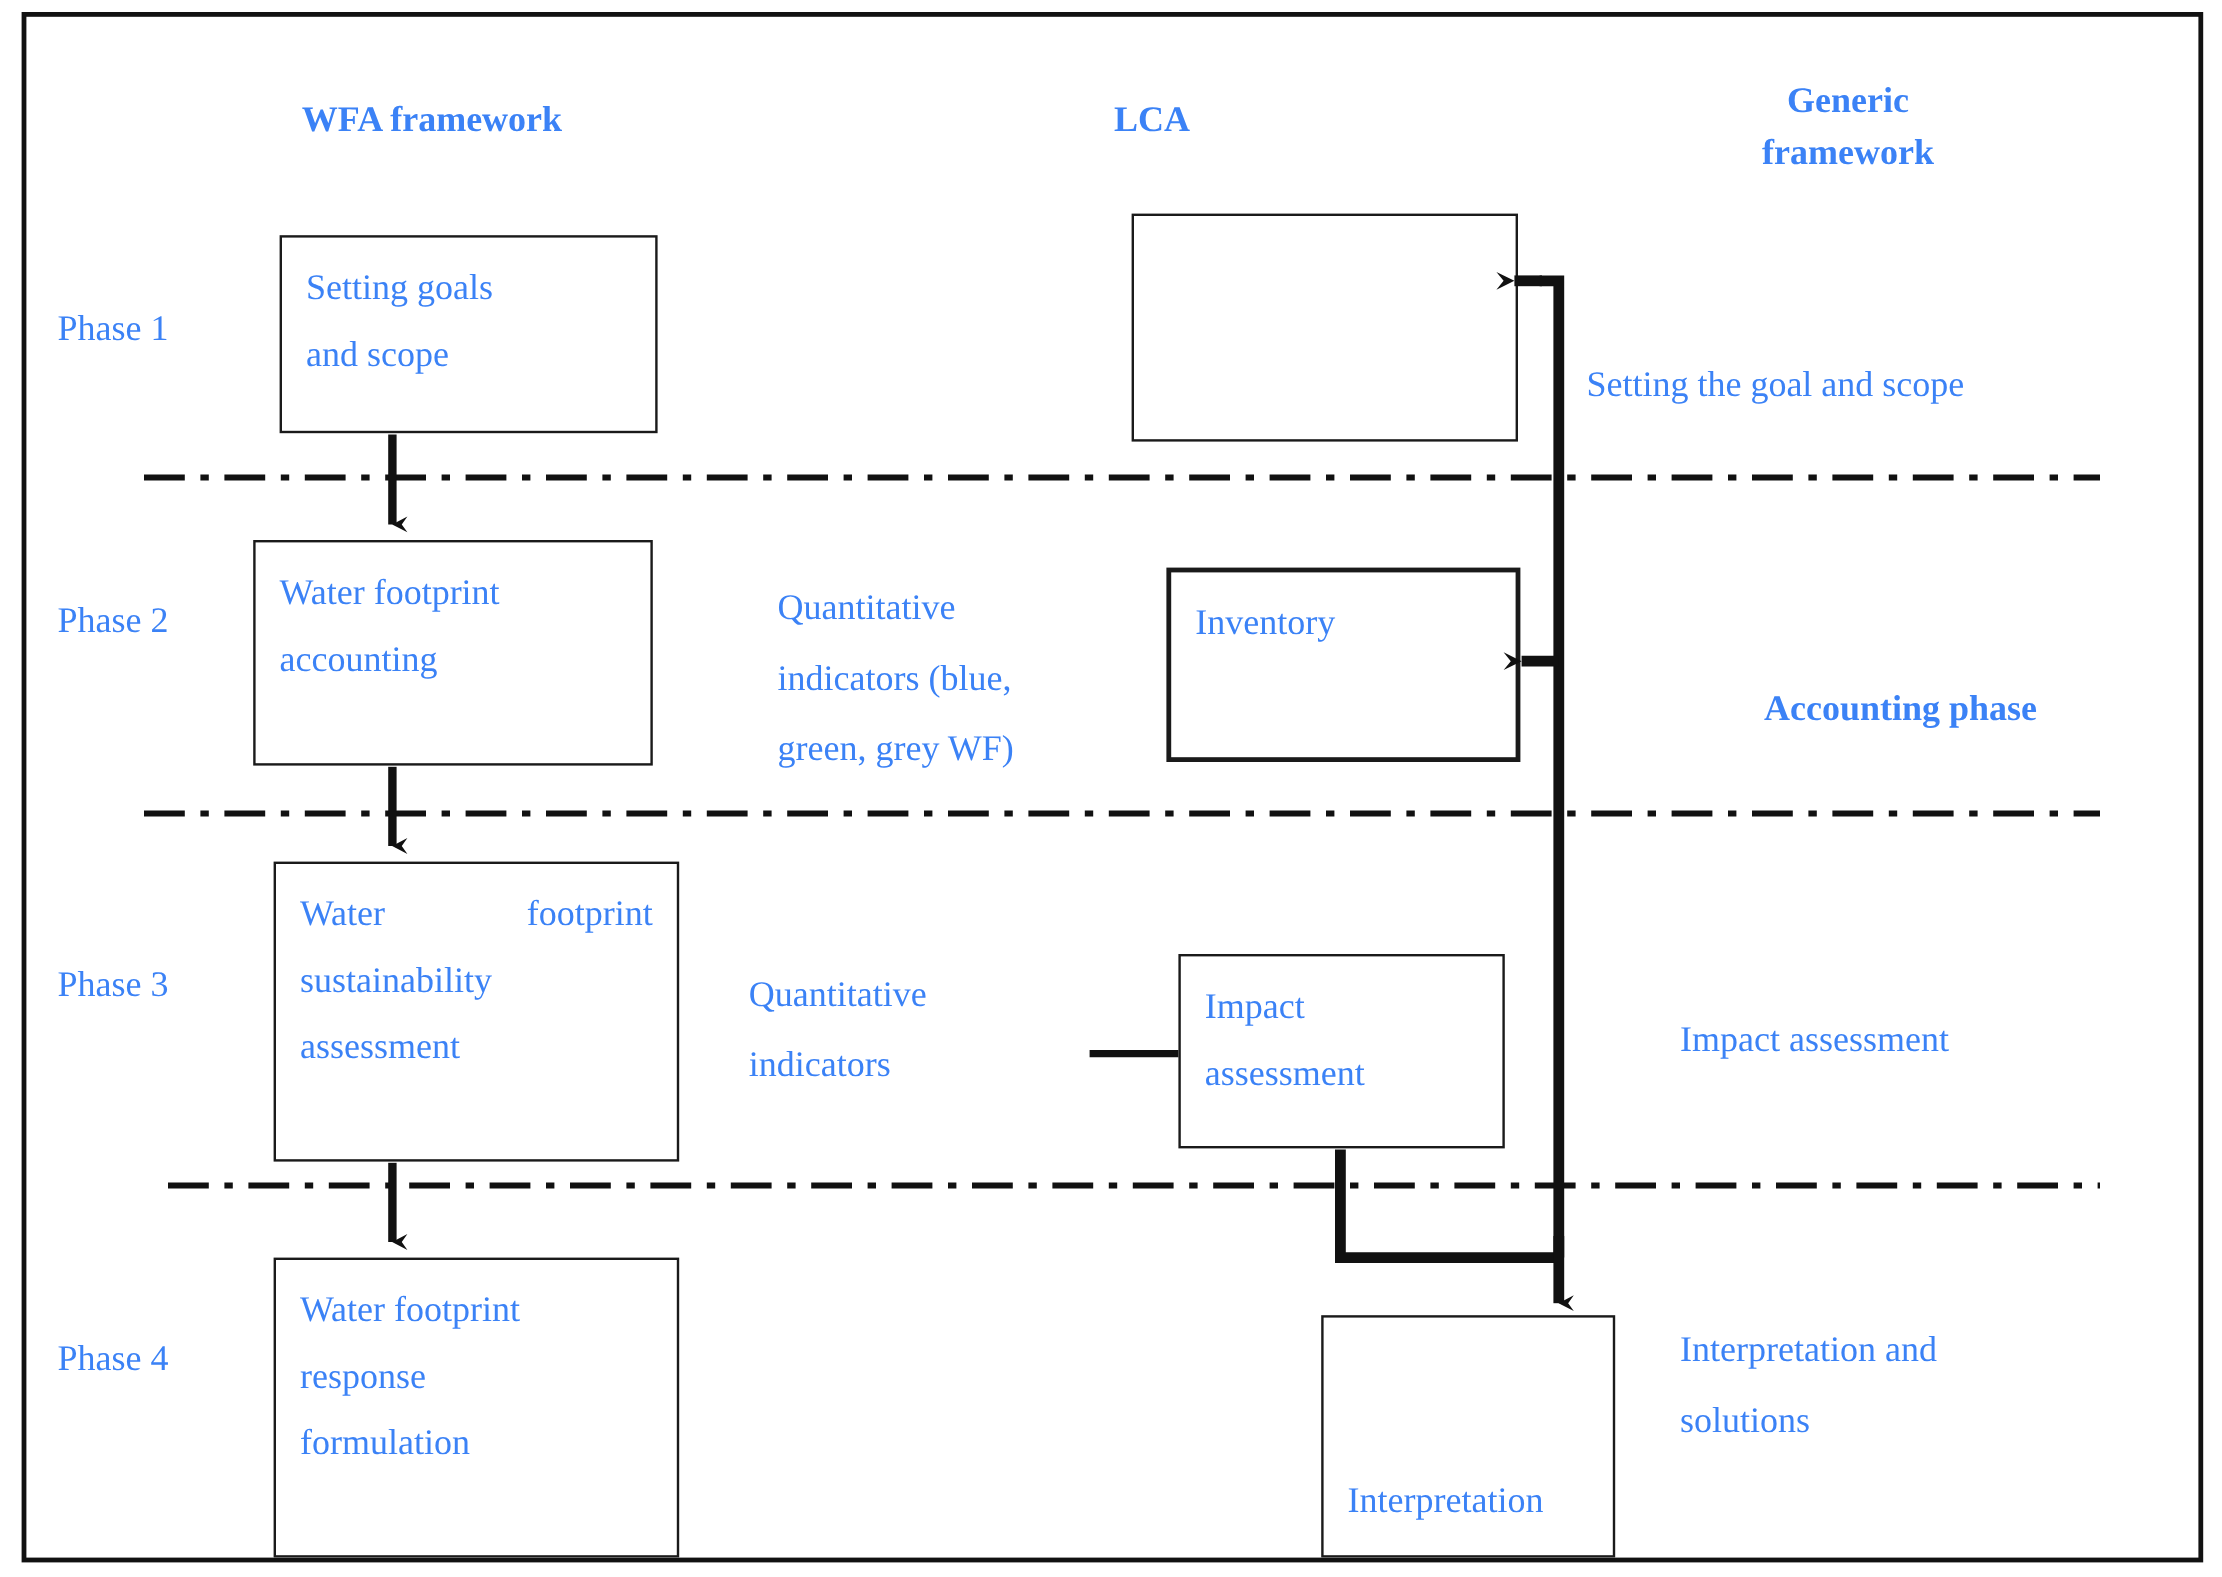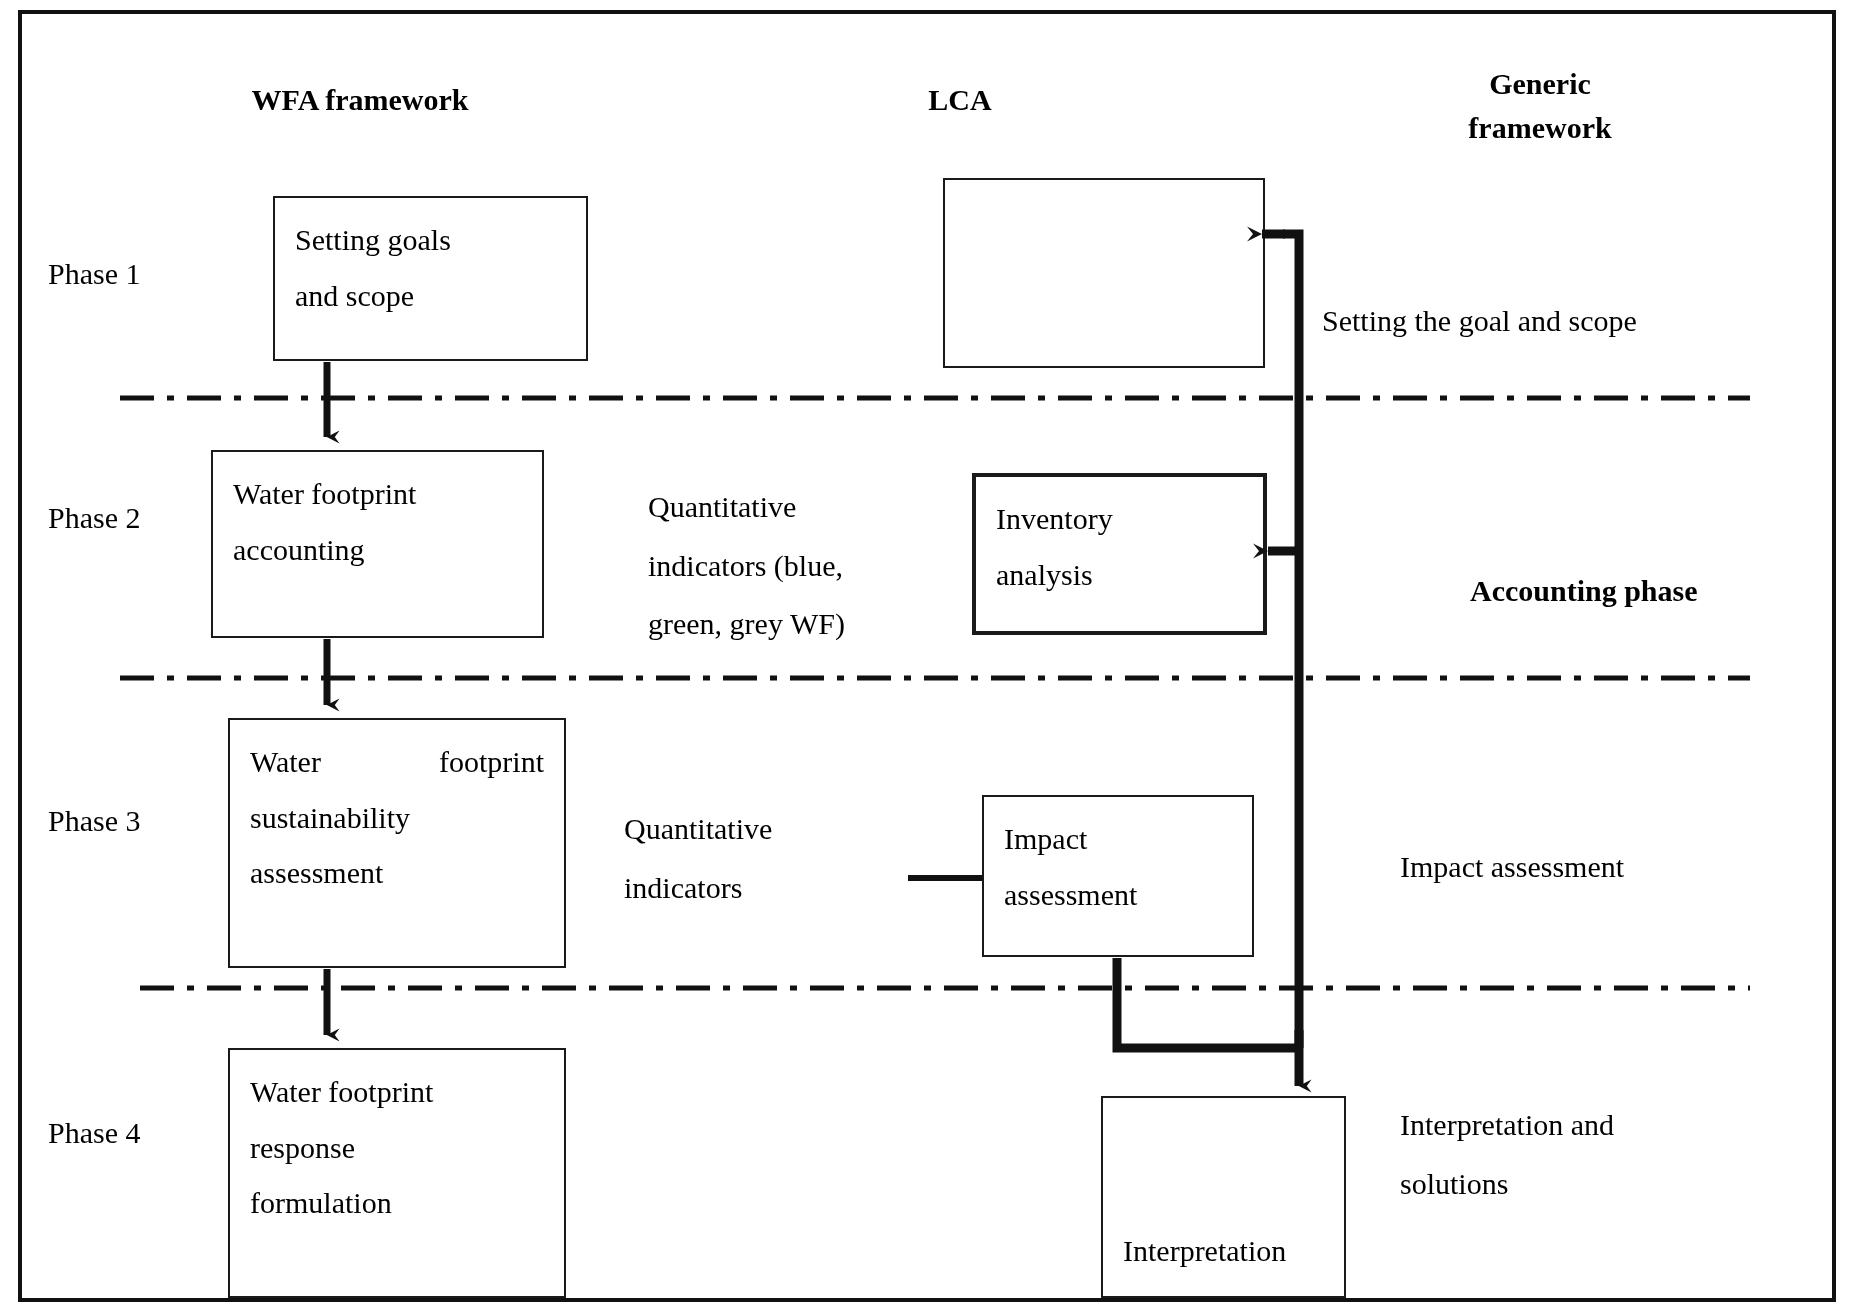--- a/index.html
+++ b/index.html
@@ -6,21 +6,21 @@
     margin: 0;
     padding: 0;
     background: #ffffff;
   }
   #root {
     position: relative;
     width: 1852px;
     height: 1314px;
     background: #ffffff;
     font-family: "Liberation Serif", "DejaVu Serif", serif;
-    color: #000000;
+    color: #3b82f6;
     overflow: hidden;
   }
   #frame {
     position: absolute;
     left: 18px;
     top: 10px;
     width: 1818px;
     height: 1292px;
     border: 4px solid #111111;
     box-sizing: border-box;
@@ -94,21 +94,21 @@
 framework</div>
 
   <div class="phase-label" style="left:48px; top:253px;">Phase 1</div>
 
   <div class="phase-label" style="left:48px; top:497px;">Phase 2</div>
 
   <div class="phase-label" style="left:48px; top:800px;">Phase 3</div>
 
   <div class="phase-label" style="left:48px; top:1112px;">Phase 4</div>
 
-  <div class="node" style="left:233px; top:196px; width:315px; height:165px;margin-left:40px;">
+  <div class="node" style="left:233px; top:196px; width:315px; height:165px;">
     <span class="line">Setting goals</span>
     <span class="line">and scope</span>
   </div>
 
   <div class="node" style="left:211px; top:450px; width:333px; height:188px;">
     <span class="line">Water footprint</span>
     <span class="line">accounting</span>
   </div>
 
   <div class="node" style="left:228px; top:718px; width:338px; height:250px;">
@@ -121,21 +121,20 @@
     <span class="line">Water footprint</span>
     <span class="line">response</span>
     <span class="line">formulation</span>
   </div>
 
   <div class="node" style="left:943px; top:178px; width:322px; height:190px;">
   </div>
 
   <div class="node thick" style="left:972px; top:473px; width:295px; height:162px;">
     <span class="line">Inventory</span>
-    <span class="line">analysis</span>
   </div>
 
   <div class="node" style="left:982px; top:795px; width:272px; height:162px;">
     <span class="line">Impact</span>
     <span class="line">assessment</span>
   </div>
 
   <div class="node bottomed" style="left:1101px; top:1096px; width:245px; height:202px;">
     <span class="line">Interpretation</span>
   </div>

